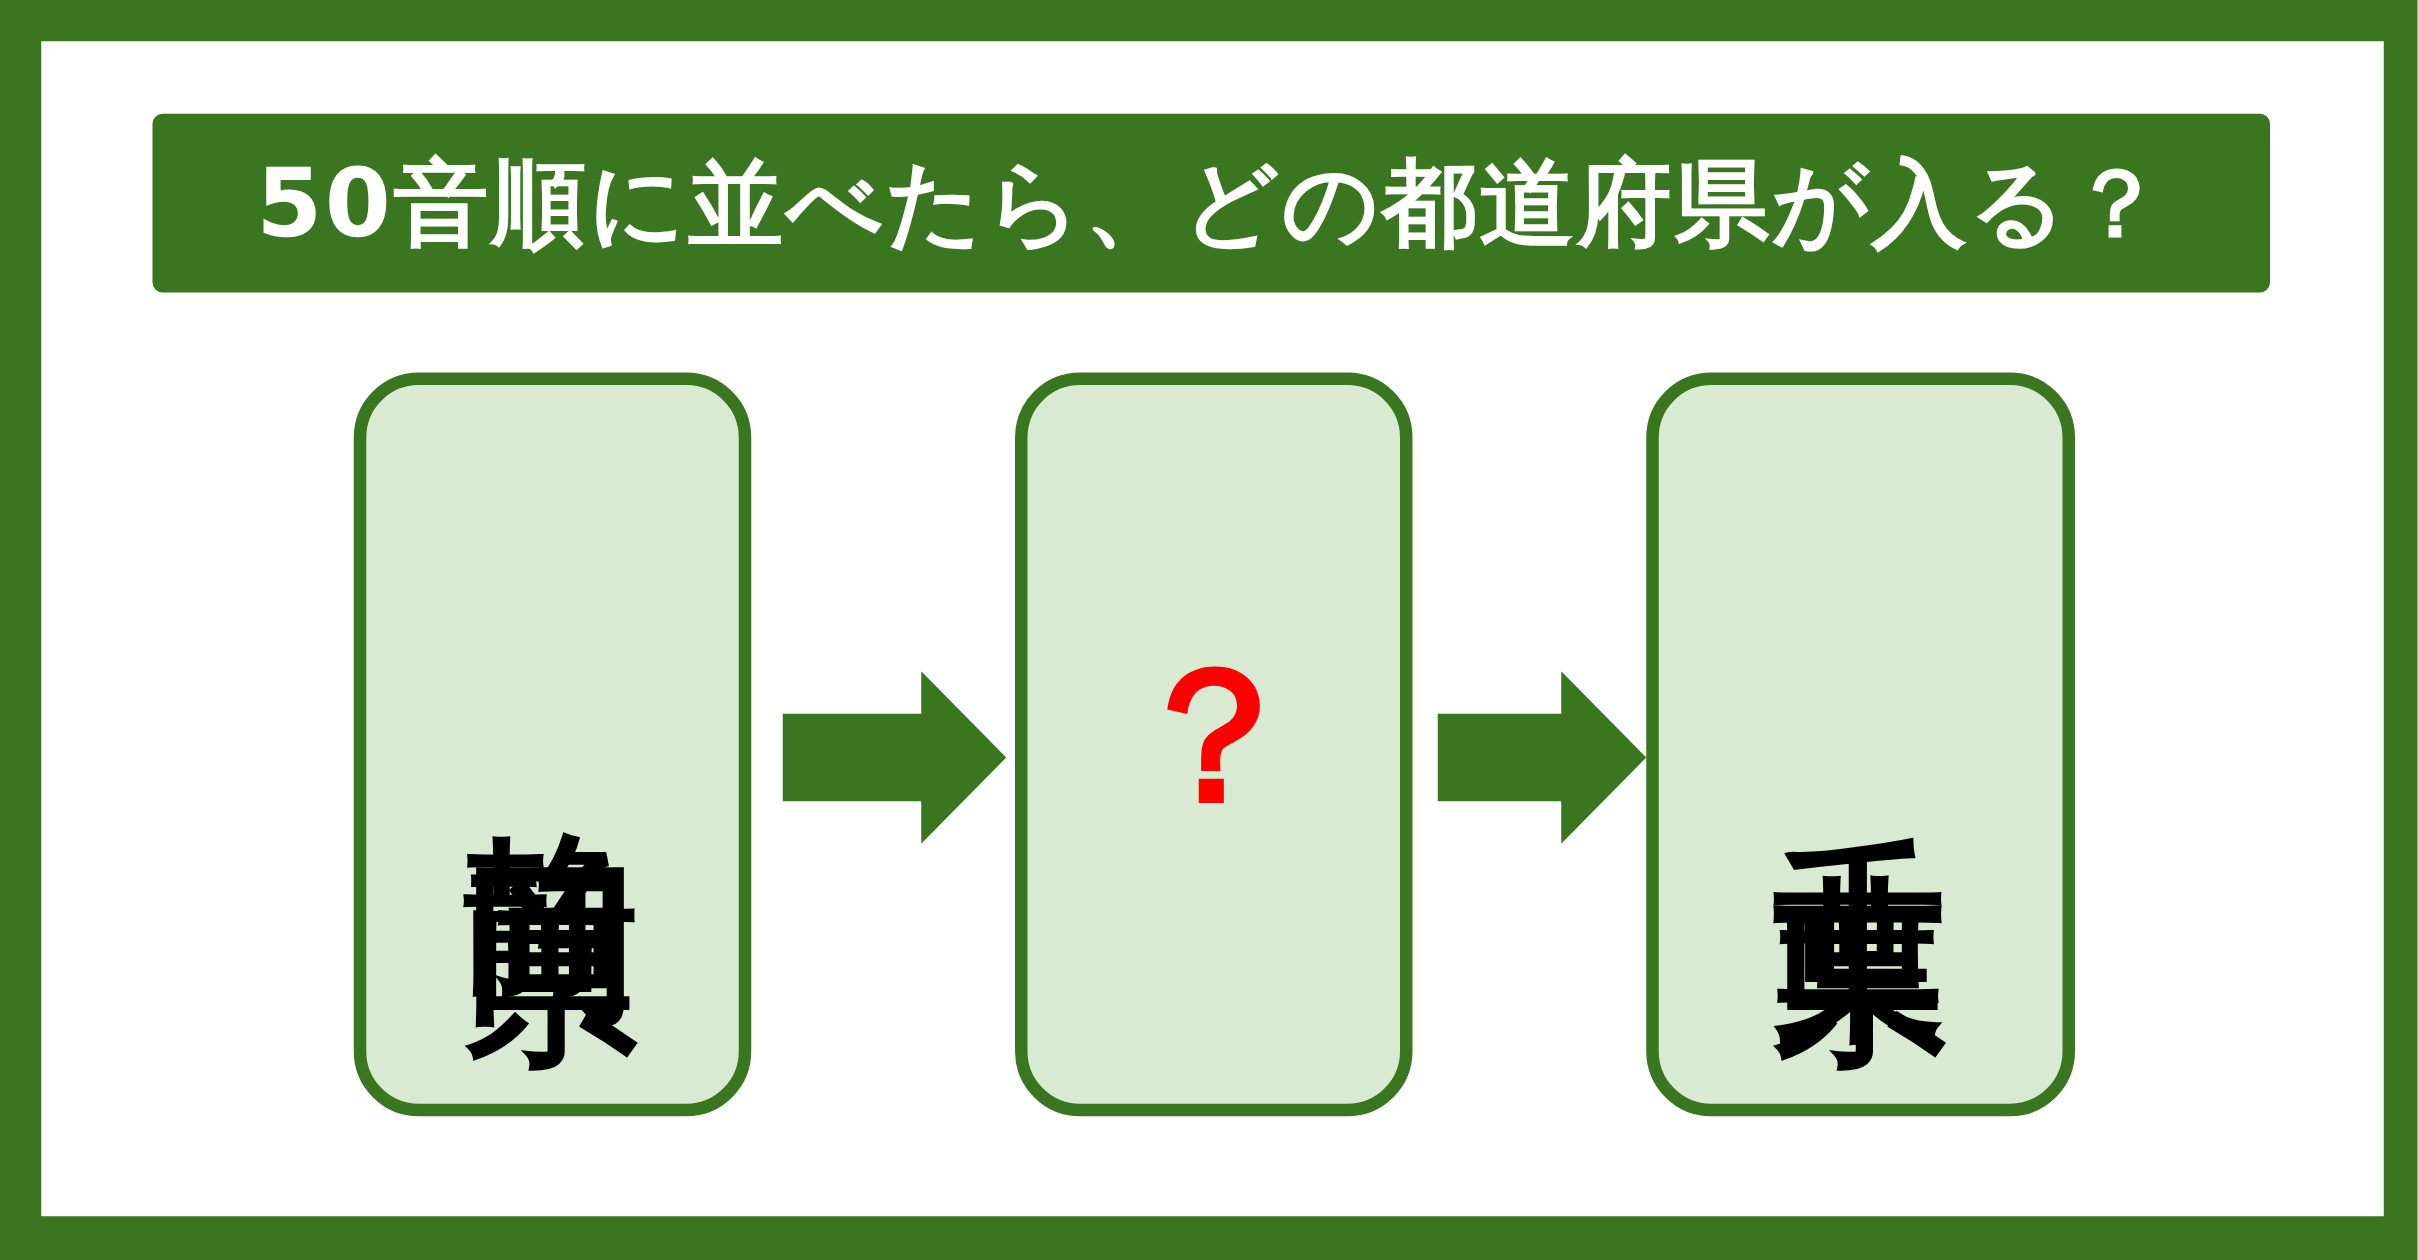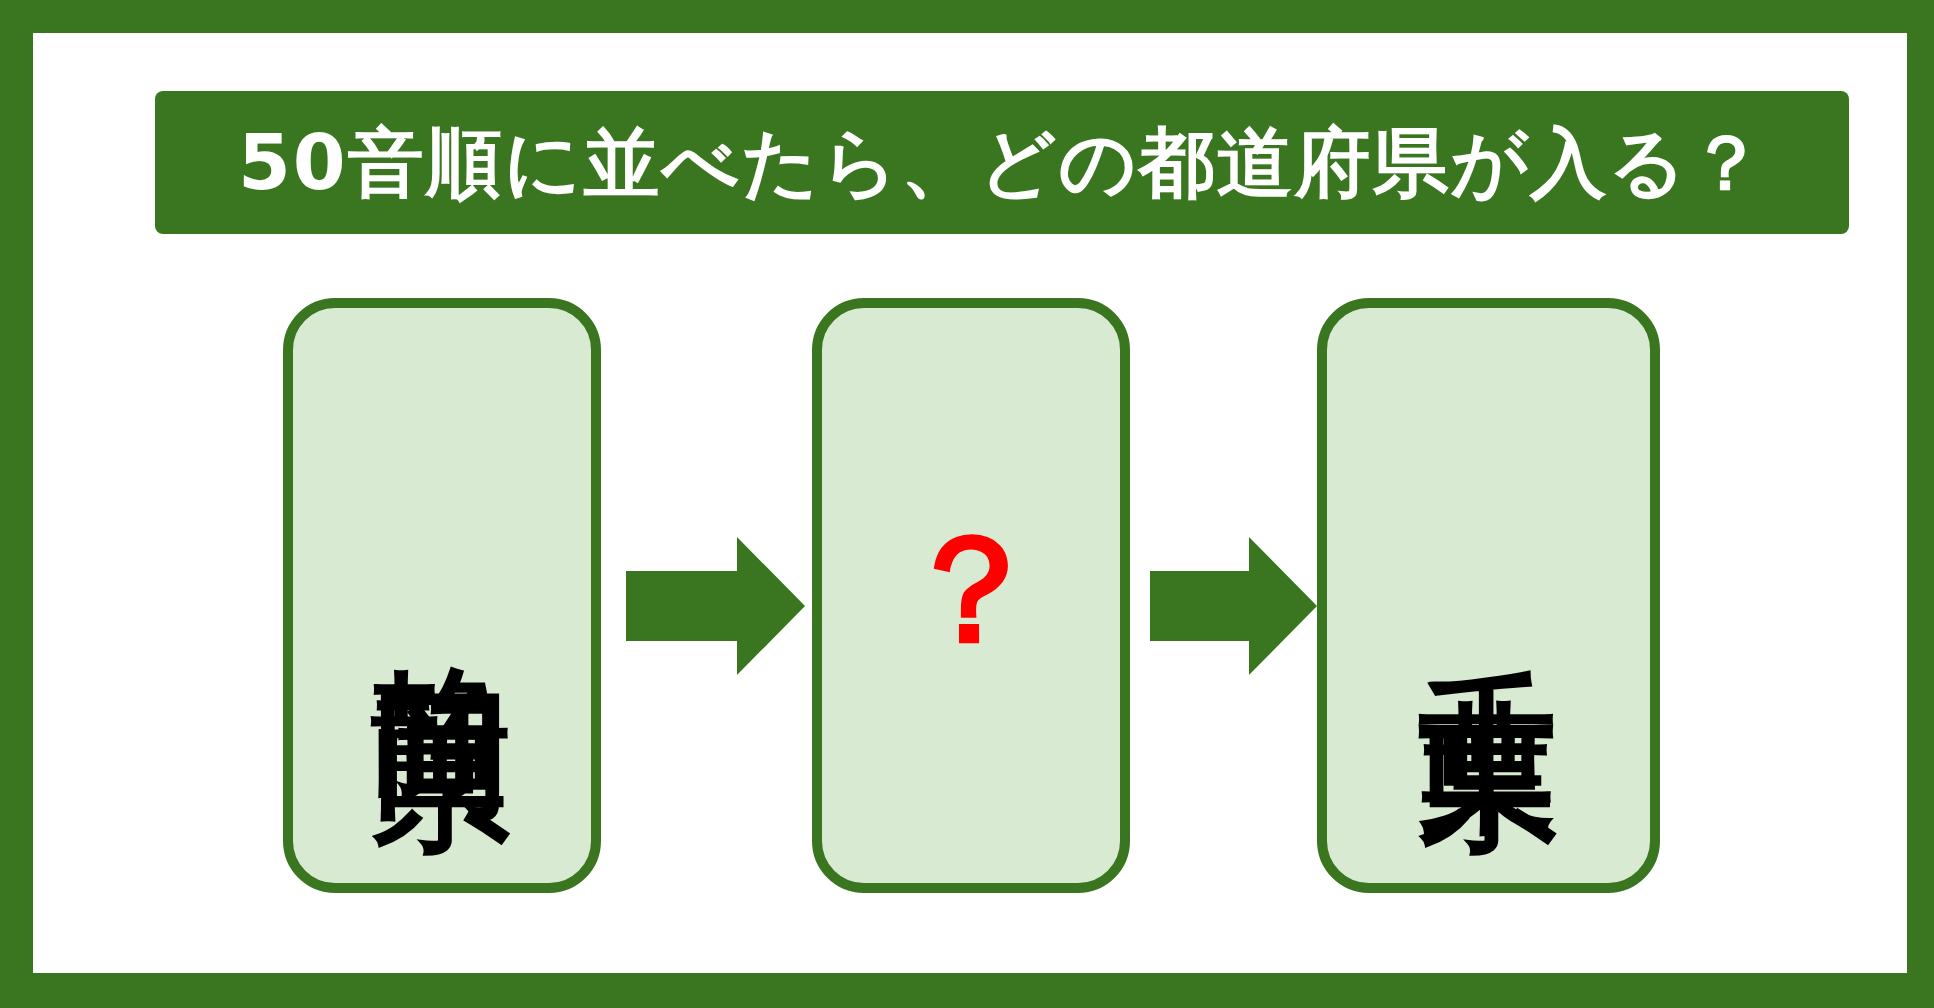--- a/index.html
+++ b/index.html
@@ -1,18 +1,18 @@
 <!DOCTYPE html>
 <html><head>
 <meta charset="utf-8">
 <style>
   html,body{margin:0;padding:0;}
   body{width:1934px;height:1008px;overflow:hidden;background:#3a761f;position:relative;font-family:"DejaVu Sans","Liberation Sans",sans-serif;}
   .frame{position:absolute;left:33px;top:33px;width:1874px;height:940px;background:#ffffff;}
-  .title-bar{position:absolute;left:122px;top:91px;width:1694px;height:143px;background:#3a761f;border-radius:8px;display:flex;align-items:center;justify-content:center;margin-left:33px;}
+  .title-bar{position:absolute;left:122px;top:91px;width:1694px;height:143px;background:#3a761f;border-radius:8px;display:flex;align-items:center;justify-content:center;}
   .title-text{color:#ffffff;font-weight:bold;font-size:76px;letter-spacing:2px;white-space:nowrap;line-height:1;}
   .card{position:absolute;top:298px;width:318px;height:595px;box-sizing:border-box;background:#d9ead3;border:10px solid #3a761f;border-radius:52px;display:flex;align-items:center;justify-content:center;}
   .card-text{writing-mode:vertical-rl;text-orientation:upright;font-weight:bold;font-size:138px;line-height:1;letter-spacing:31px;color:#000000;margin-top:12px;}
   .qmark{font-weight:bold;font-size:150px;color:#ff0000;line-height:1;margin-top:-14px;}
   .arrow{position:absolute;top:537px;width:180px;height:138px;}
 </style>
 </head>
 <body>
 
 <div class="frame">

